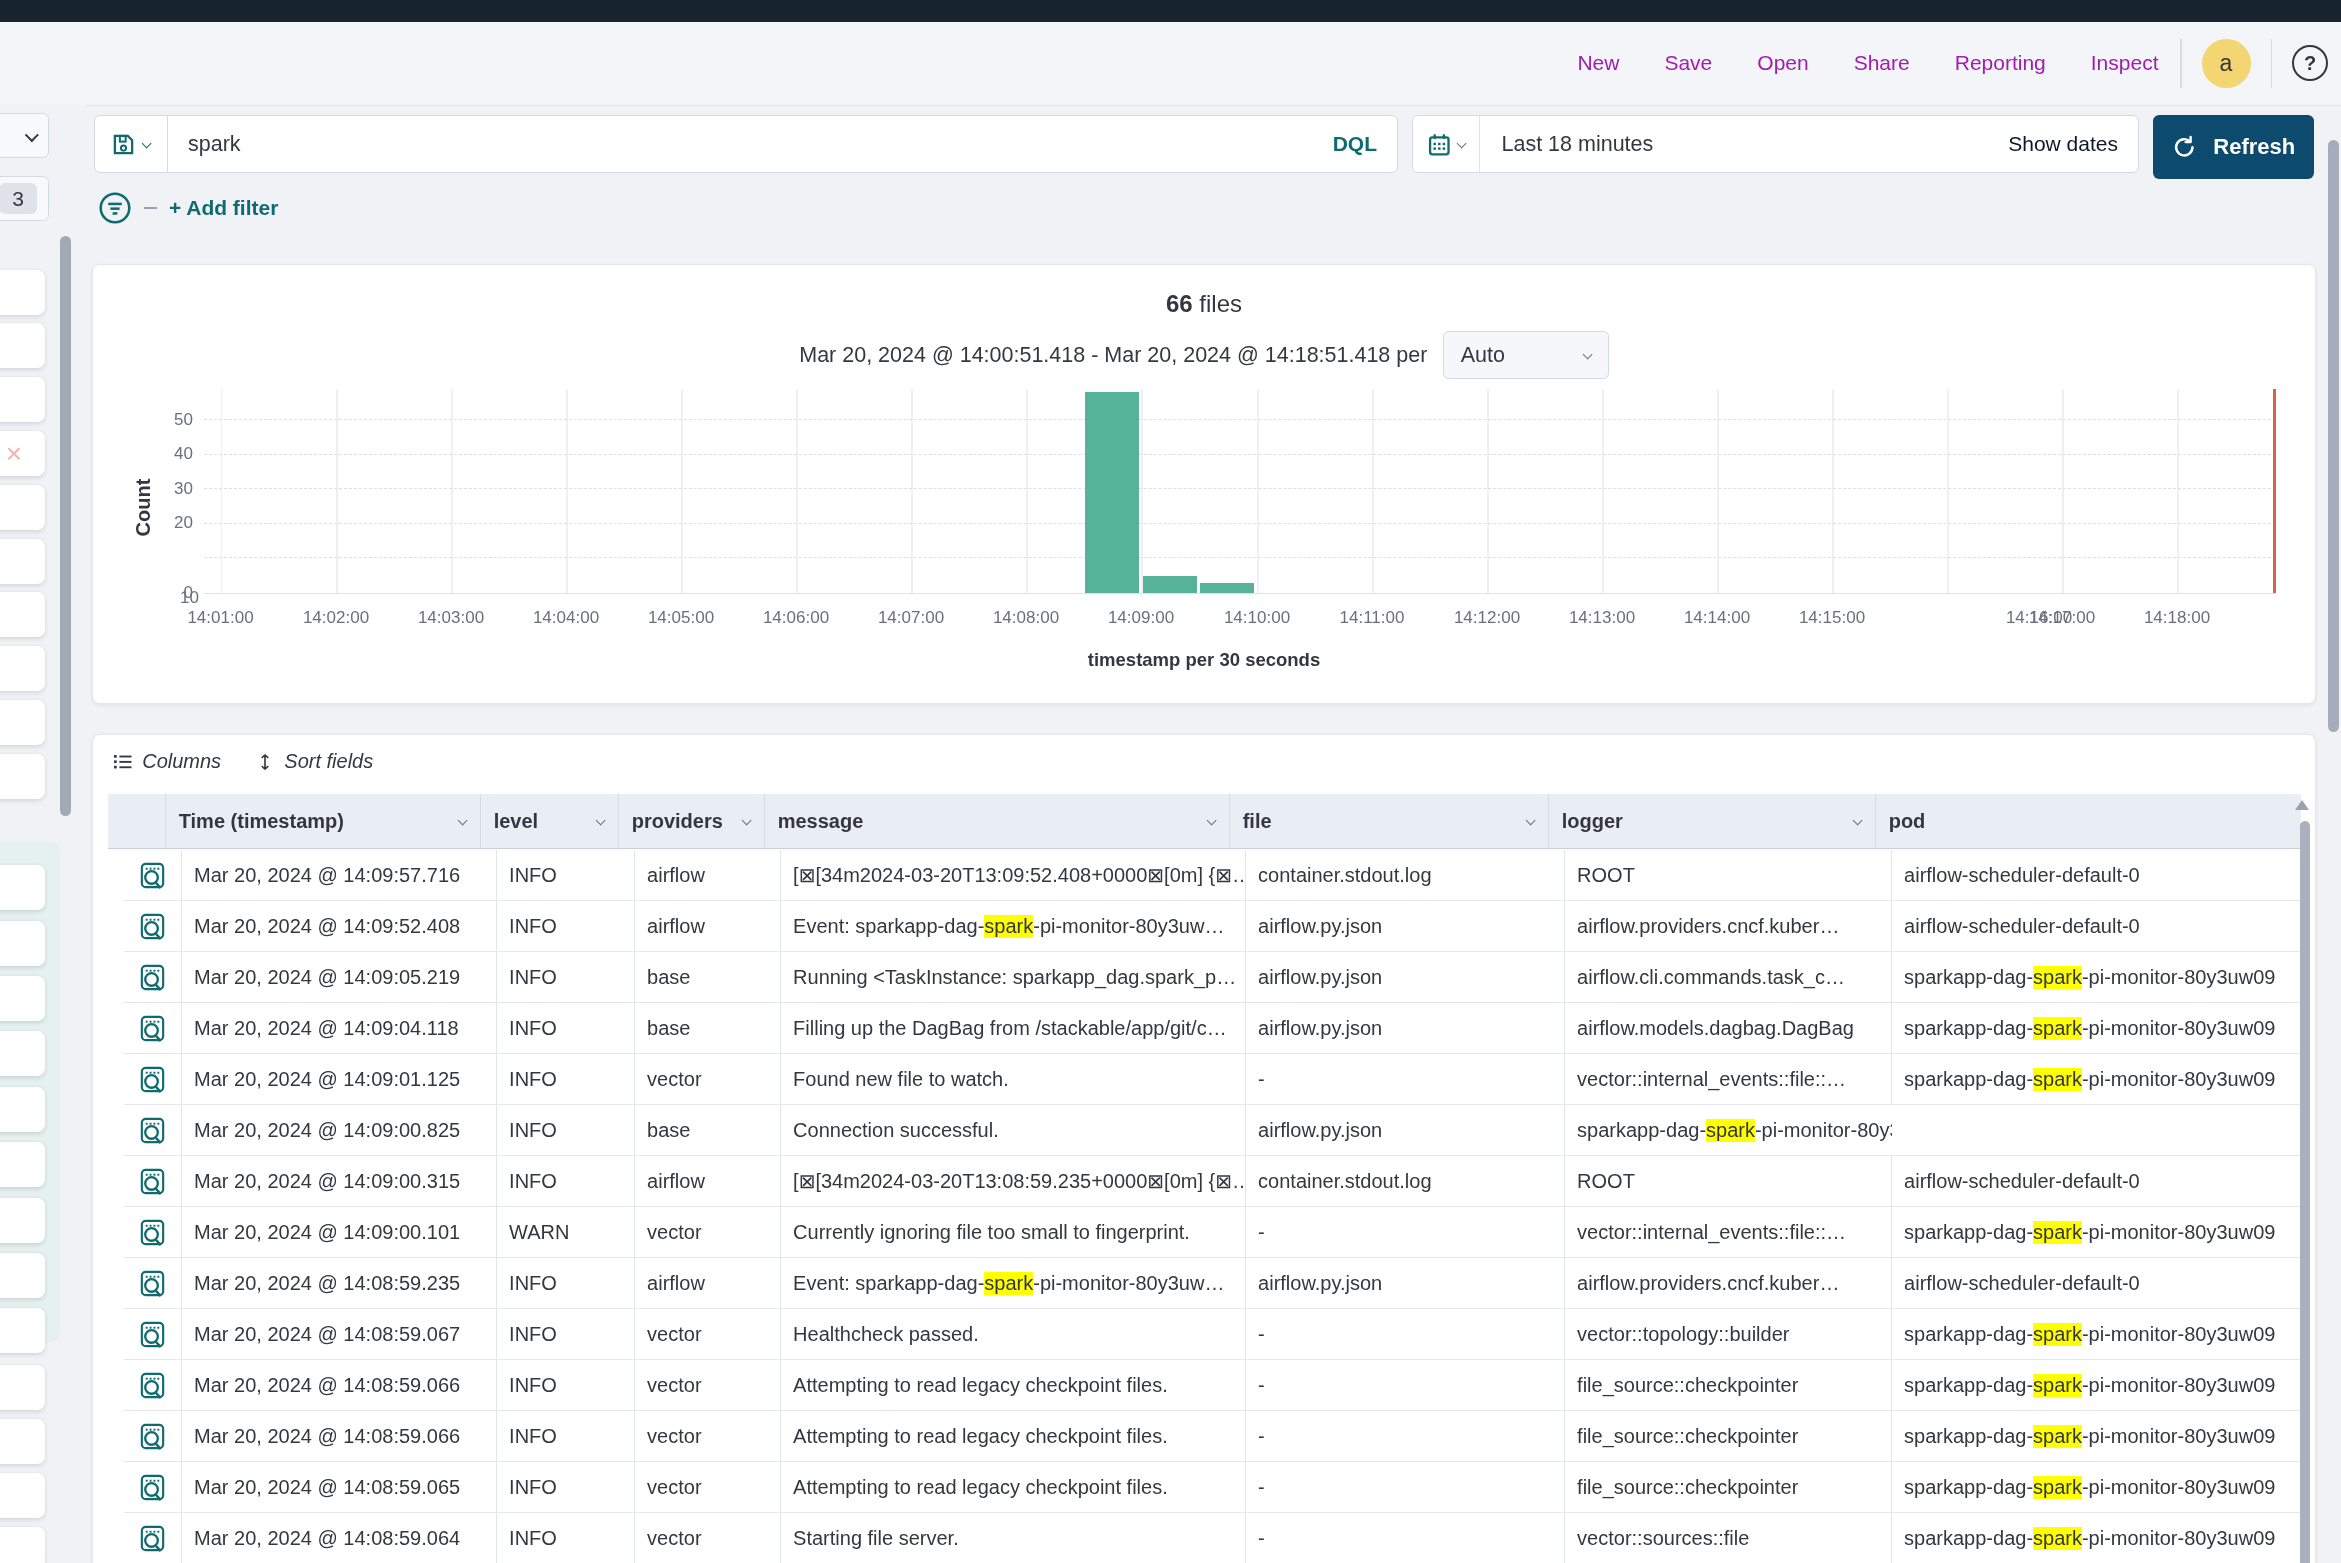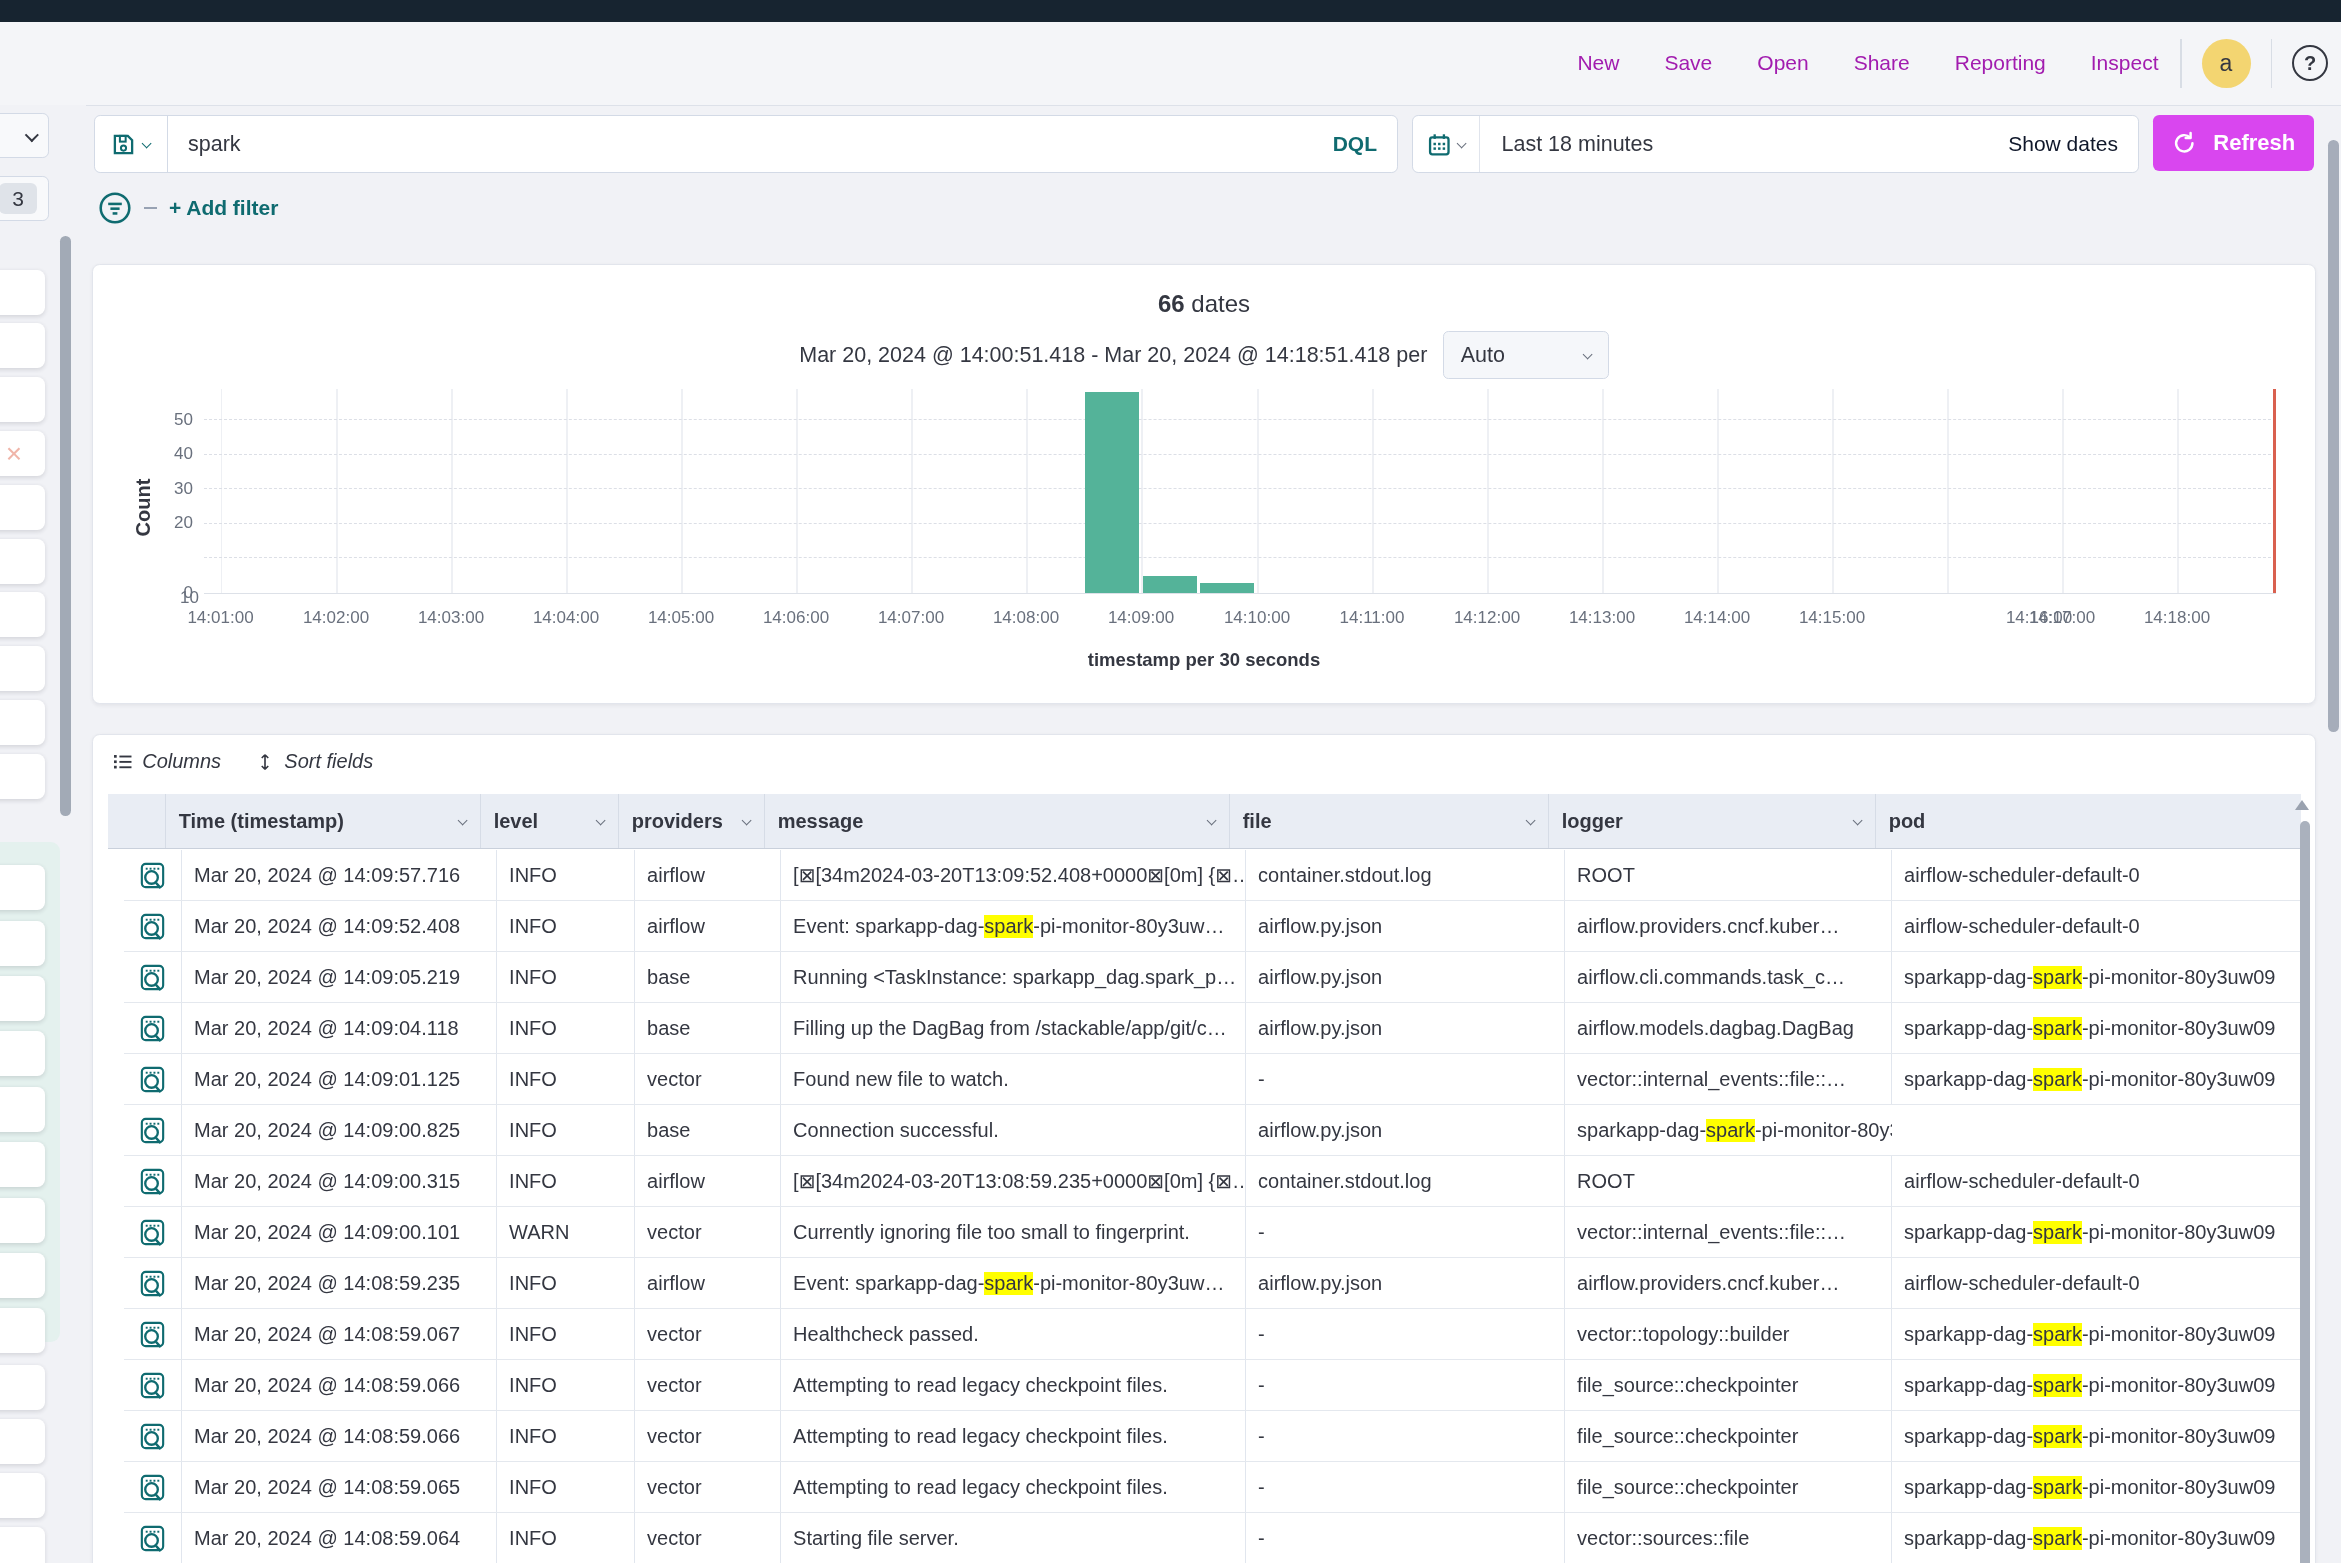--- a/index.html
+++ b/index.html
@@ -47,21 +47,21 @@
   .querybar{position:absolute;left:94px;top:115px;width:1304px;height:58px;background:#ffffff;border:1.5px solid #d3dae6;border-radius:6.2px;
     display:flex;align-items:stretch;box-sizing:border-box;}
   .save-seg{width:72px;border-right:1.5px solid #d3dae6;display:flex;align-items:center;justify-content:center;gap:7.7px;cursor:pointer;}
   .q-input{flex:1;display:flex;align-items:center;padding:0 20px;font-size:21.5px;color:#343741;}
   .q-lang{align-self:center;padding-right:20px;color:#0f6b70;font-size:21px;font-weight:700;cursor:pointer;}
   .datepicker{position:absolute;left:1412px;top:115px;width:727px;height:58px;background:#ffffff;border:1.5px solid #d3dae6;border-radius:6.2px;
     display:flex;align-items:stretch;box-sizing:border-box;}
   .date-seg{width:66px;border-right:1.5px solid #e0e4ec;display:flex;align-items:center;justify-content:center;gap:7px;cursor:pointer;}
   .date-label{flex:1;display:flex;align-items:center;padding:0 21.5px;font-size:21.5px;color:#343741;}
   .show-dates{align-self:center;padding-right:20px;color:#0f172a;font-size:21px;cursor:pointer;white-space:nowrap;}
-  .refresh-btn{position:absolute;left:2153px;top:115px;width:161px;height:56px;background:#d946ef;border-radius:6.2px;
+  .refresh-btn{position:absolute;left:2153px;top:115px;width:161px;height:64px;background:#0c4a6e;border-radius:6.2px;
     display:flex;align-items:center;justify-content:center;gap:17px;color:#fff;font-size:22px;font-weight:600;cursor:pointer;}
   
   .filterrow{position:absolute;left:98px;top:188px;height:40px;display:flex;align-items:center;gap:12.3px;}
   .filter-dash{width:12.3px;height:2.3px;background:#98a2b3;}
   .add-filter{color:#0f6b70;font-size:21px;font-weight:600;cursor:pointer;}
   
   .panel{position:absolute;background:#ffffff;border:1.5px solid #e2e5ec;border-radius:7.7px;box-shadow:0 1.5px 3.8px rgba(38,42,48,.06);box-sizing:border-box;}
   .chart-panel{left:92px;top:264px;width:2224px;height:440px;}
   .table-panel{left:92px;top:734px;width:2224px;height:877px;}
   
@@ -208,21 +208,21 @@
     <line x1="7.3" y1="10.4" x2="12.7" y2="10.4" stroke="#0f6b70" stroke-width="1.5"></line>
     <line x1="8.6" y1="13.2" x2="11.4" y2="13.2" stroke="#0f6b70" stroke-width="1.5"></line>
   </svg>
   <div class="filter-dash"></div>
   <div class="add-filter">+ Add filter</div>
 </div>
 
 <div class="panel chart-panel">
   <div class="hits-line">
     <b>66</b>
-    <span>dates</span>
+    <span>files</span>
   </div>
   <div class="subtitle-row">
     <span class="subtitle">Mar 20, 2024 @ 14:00:51.418 - Mar 20, 2024 @ 14:18:51.418 per</span>
     <div class="interval-select">
       <span>Auto</span>
       <span class="chev small gray"></span>
     </div>
   </div>
   <div class="ylabel">Count</div>
   <div class="plot" id="plot">

